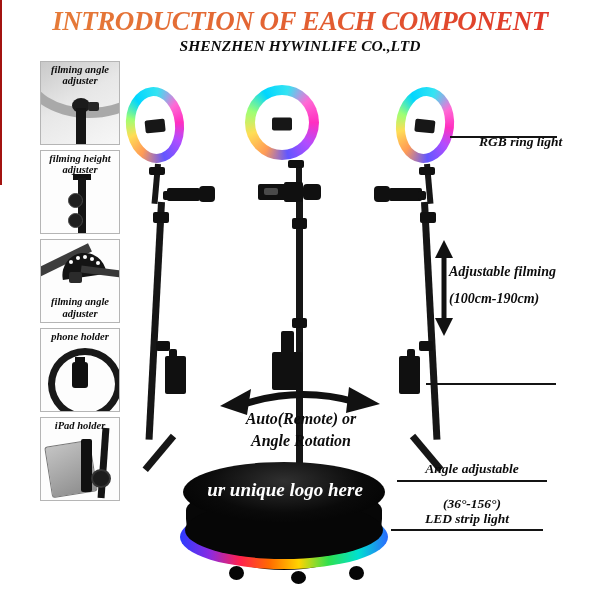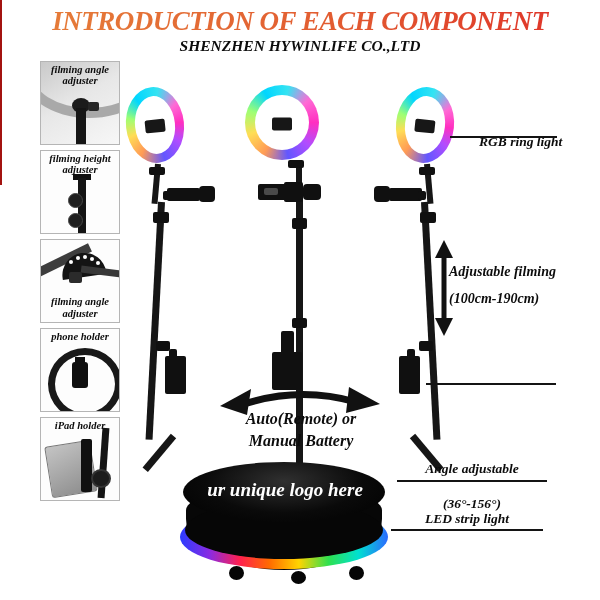--- a/index.html
+++ b/index.html
@@ -235,16 +235,16 @@
   <div class="callout co-angle co-center" style="left:397px;top:461px;width:150px;">
     <span class="l1">Angle adjustable</span>
     <span class="l2">(36°-156°)</span>
   </div>
 
   <div class="callout co-center" style="left:391px;top:511px;width:152px;text-align:center;">LED strip light</div>
   <div class="uline" style="left:391px;top:529px;width:152px;"></div>
 
   <div class="callout rot" style="left:228px;top:408px;width:146px;">
     <span>Auto(Remote) or</span><br>
-    <span>Manual Battery</span>
+    <span>Angle Rotation</span>
   </div>
 
 </div>
 
 </body></html>

